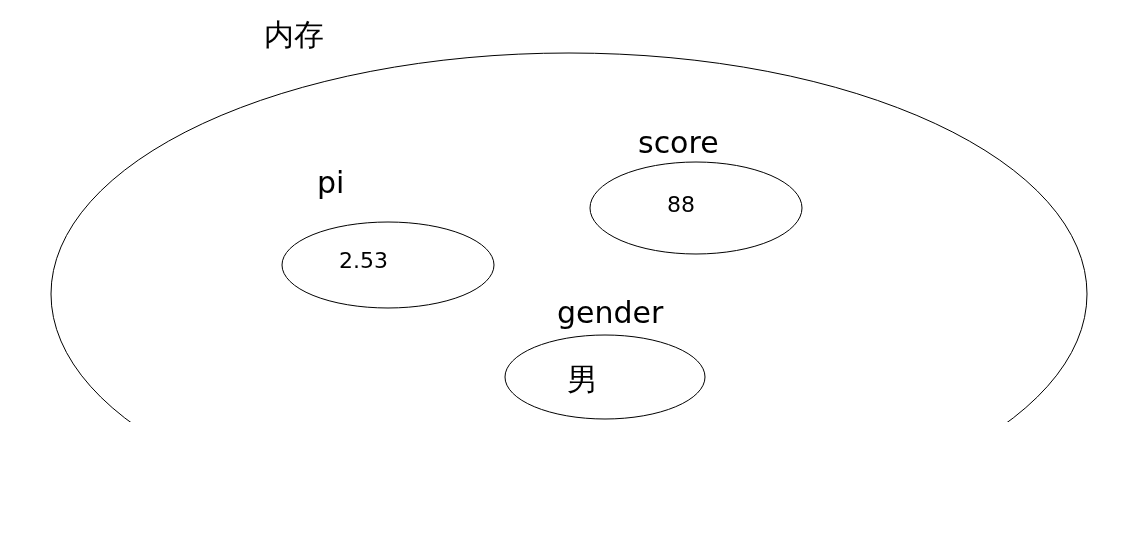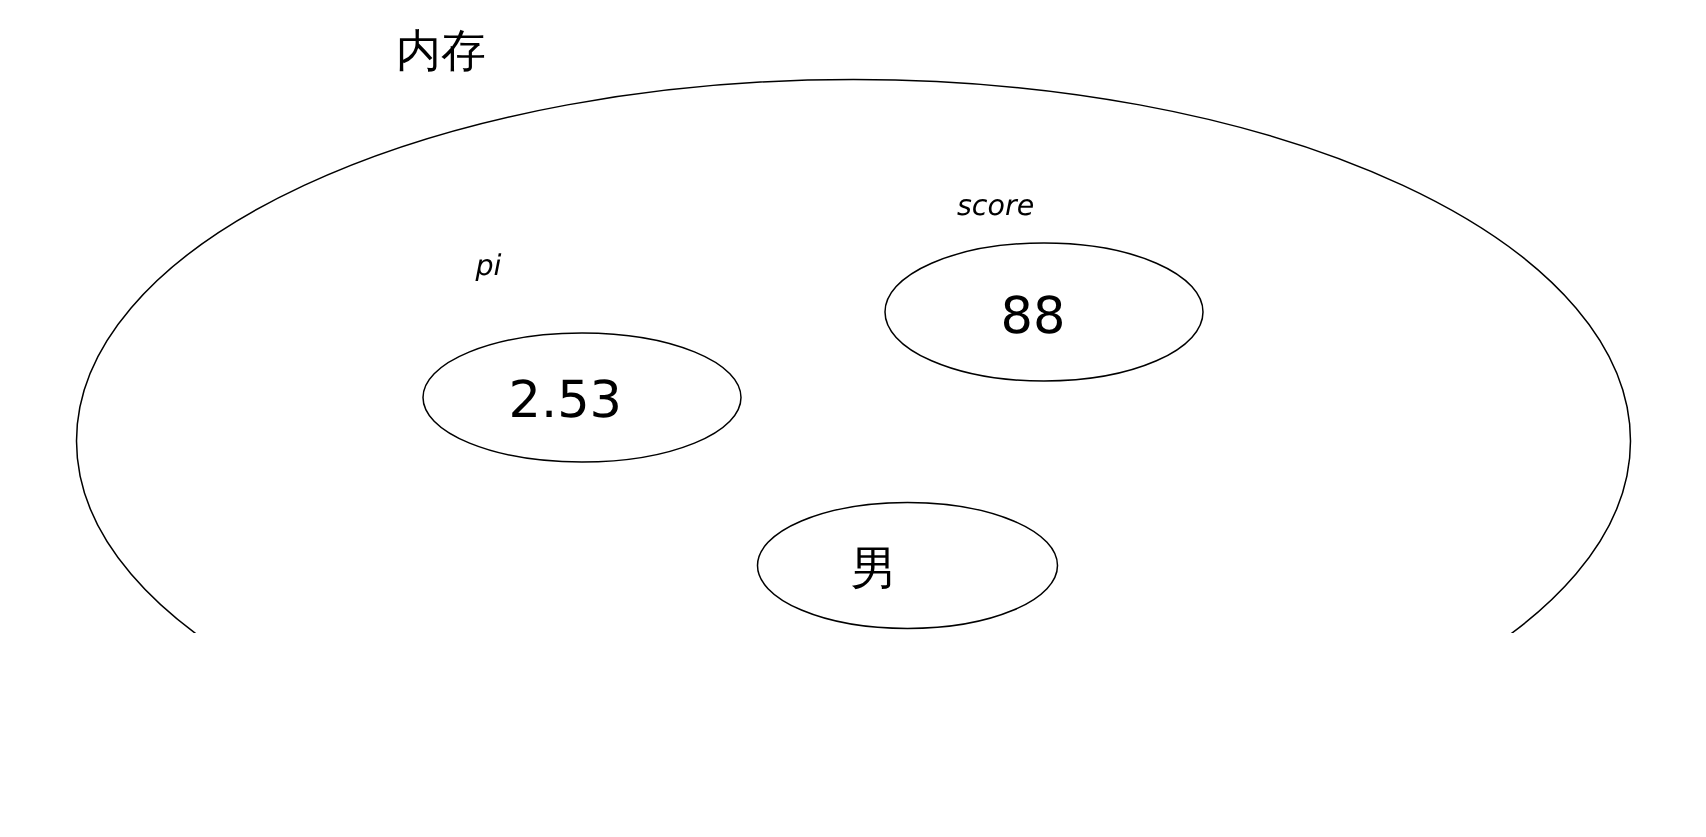--- a/index.html
+++ b/index.html
@@ -30,25 +30,24 @@
   .txt {
     position: absolute;
     color: #000000;
     white-space: nowrap;
     line-height: 1;
   }
   .label-title {
     font-size: 30px;
   }
   .label-var {
-    font-size: 19px;
-    font-style: italic;
+    font-size: 30px;
   }
   .value-text {
-    font-size: 34px;
+    font-size: 22px;
   }
   .value-cjk {
     font-size: 31px;
   }
 </style>
 </head>
 <body>
 
 <div id="canvas">
 
@@ -60,15 +59,16 @@
   </svg>
 
   <div class="txt label-title" style="left:264px; top:20px;">内存</div>
 
   <div class="txt label-var" style="left:317px; top:168px;">pi</div>
   <div class="txt value-text" style="left:339px; top:250px;">2.53</div>
 
   <div class="txt label-var" style="left:638px; top:128px;">score</div>
   <div class="txt value-text" style="left:667px; top:194px;">88</div>
 
+  <div class="txt label-var" style="left:557px; top:298px;">gender</div>
   <div class="txt value-cjk" style="left:567px; top:364px;">男</div>
 
 </div>
 
 </body></html>

